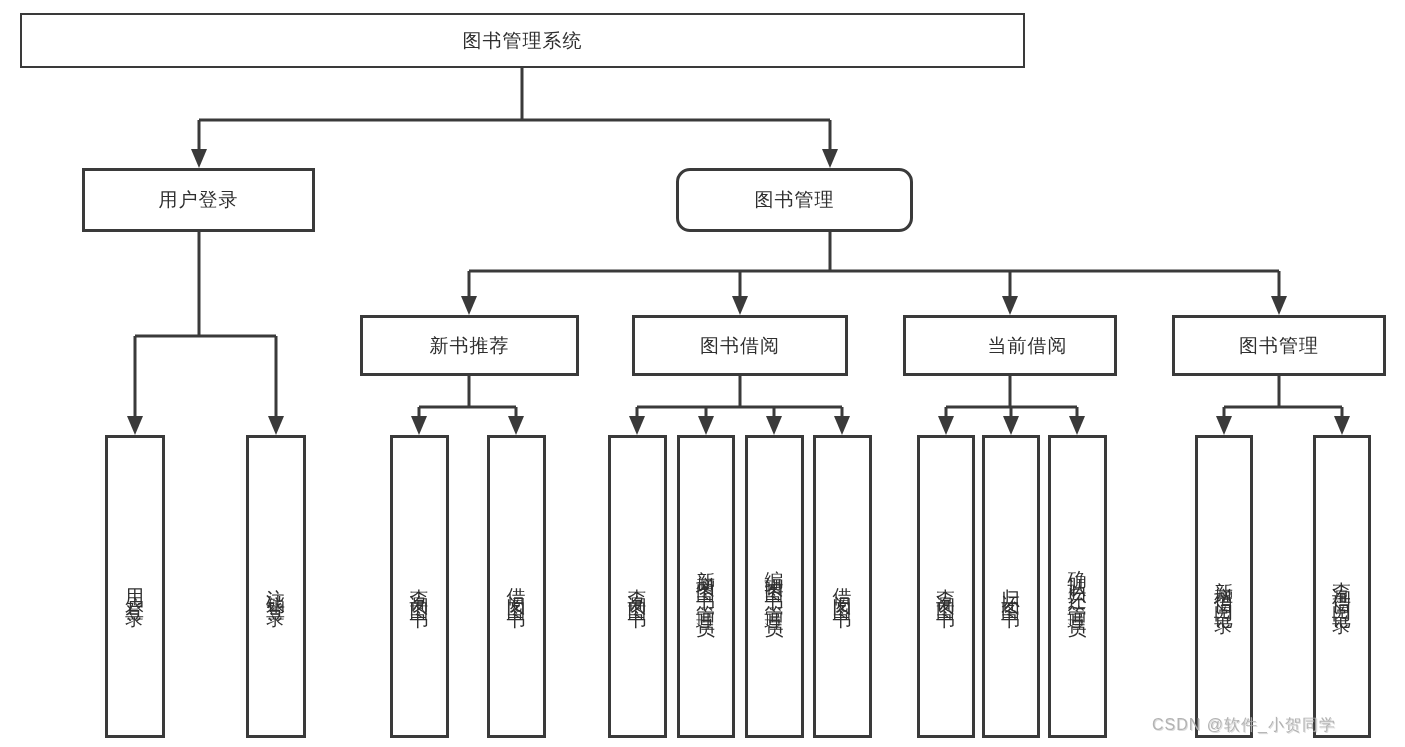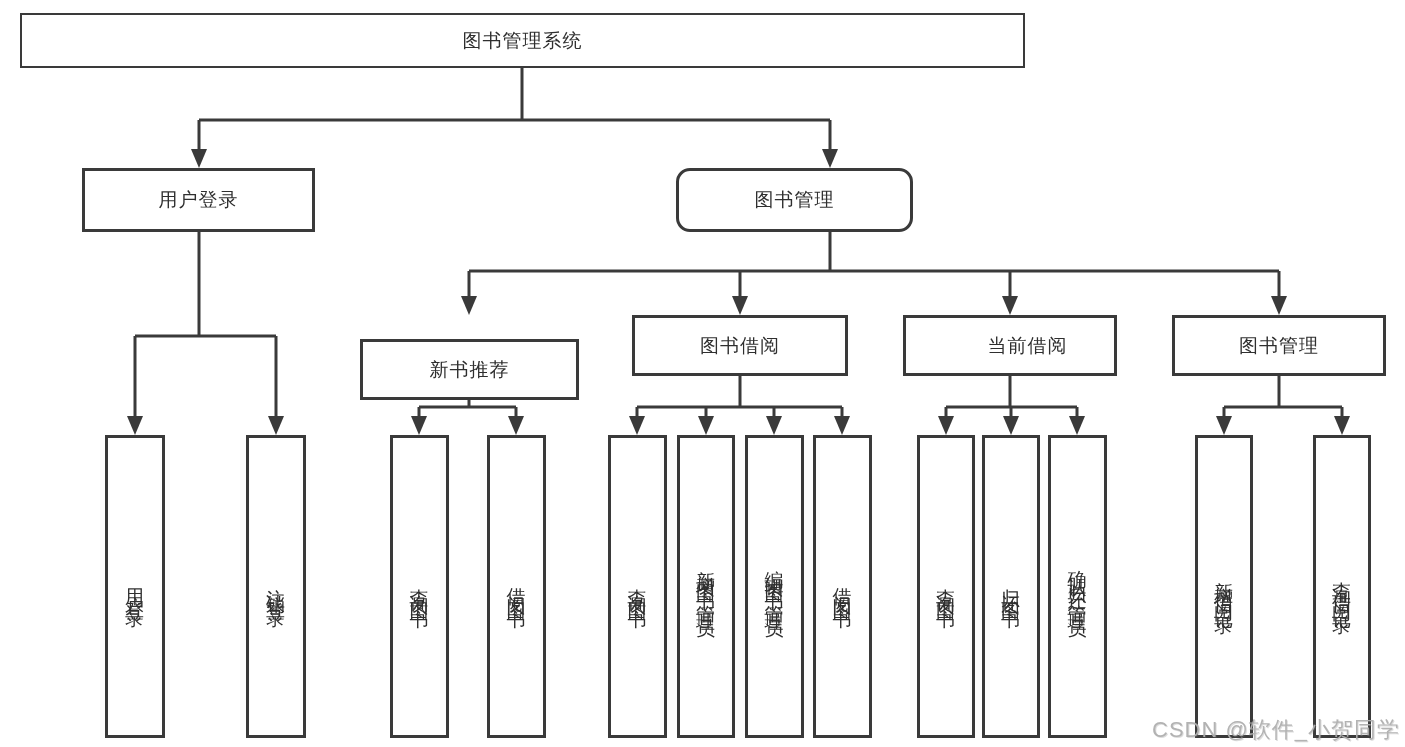--- a/index.html
+++ b/index.html
@@ -37,21 +37,21 @@
   .node.vbox span {
     writing-mode: vertical-rl;
     text-orientation: mixed;
     letter-spacing: 7px;
     line-height: 1;
     white-space: nowrap;
   }
   .watermark {
     position: absolute;
     left: 1152px; top: 715px;
-    font-size: 22px;
+    font-size: 16px;
     color: rgba(175,175,175,0.95);
     letter-spacing: 1px;
     white-space: nowrap;
     text-shadow: 1px 1px 0 rgba(120,120,120,0.25);
   }
 </style>
 </head>
 <body>
 
 <div id="canvas">
@@ -107,21 +107,21 @@
     <span>图书管理系统</span>
   </div>
 
   <div class="node hbox" style="left:82px; top:168px; width:233px; height:64px;">
     <span>用户登录</span>
   </div>
   <div class="node hbox" style="left:676px; top:168px; width:237px; height:64px;border-radius:14px;">
     <span>图书管理</span>
   </div>
 
-  <div class="node hbox" style="left:360px; top:315px; width:219px; height:61px;margin-top:24px;">
+  <div class="node hbox" style="left:360px; top:315px; width:219px; height:61px;">
     <span>新书推荐</span>
   </div>
   <div class="node hbox" style="left:632px; top:315px; width:216px; height:61px;">
     <span>图书借阅</span>
   </div>
   <div class="node hbox" style="left:903px; top:315px; width:214px; height:61px;padding-left:35px;">
     <span>当前借阅</span>
   </div>
   <div class="node hbox" style="left:1172px; top:315px; width:214px; height:61px;">
     <span>图书管理</span>

